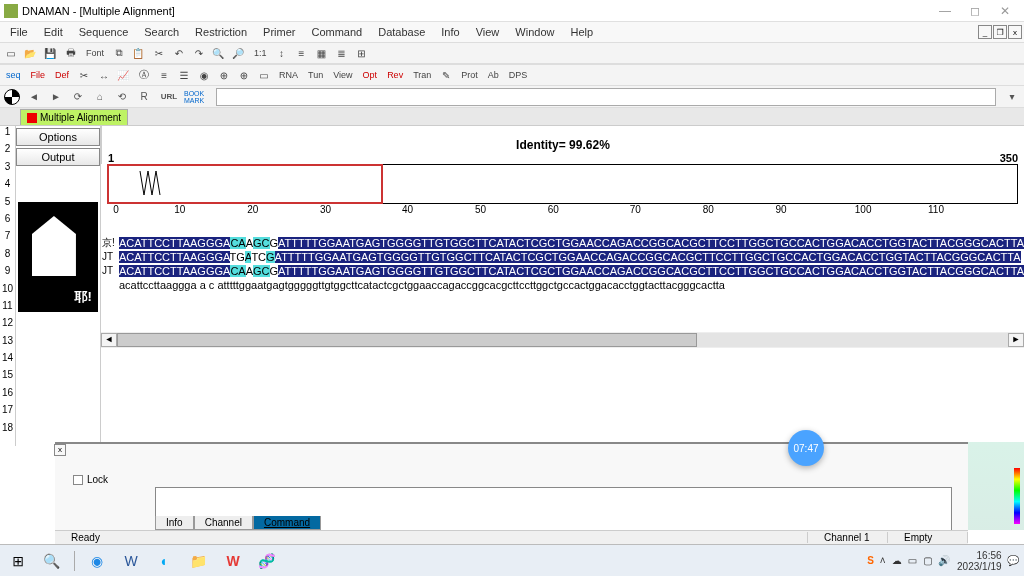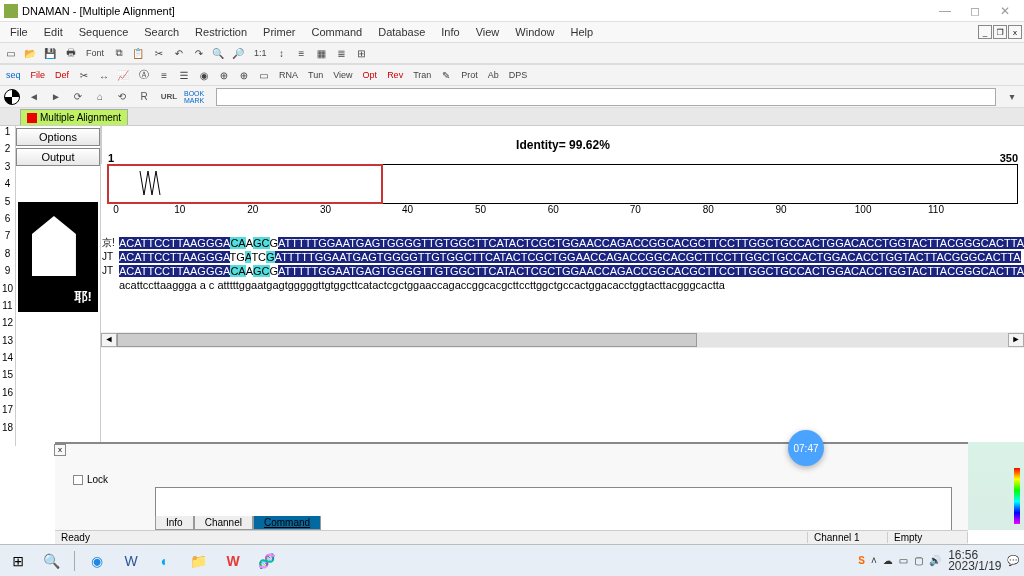--- a/index.html
+++ b/index.html
@@ -75,28 +75,28 @@
 .bottabs { position:absolute; bottom:0; left:100px; display:flex; gap:0;}
 .bottab { border:1px solid #999; border-top:none; padding:1px 10px; font-size:10px; background:#eee;}
 .bottab.active{ background:#0369a1;text-decoration:underline;}
 
 .tealstrip { position:absolute; right:0; top:442px; width:56px; height:88px; background:linear-gradient(#0a6,#085); opacity:.15;}
 .colorbar { position:absolute; right:4px; top:468px; width:6px; height:56px; background:linear-gradient(#f00,#ff0,#0f0,#0ff,#00f,#f0f);}
 
 .bluecircle{ position:absolute; right:200px; top:430px; width:36px; height:36px; border-radius:50%; background:#4aa3ff; color:#fff; display:flex; align-items:center; justify-content:center; font-size:10px; box-shadow:0 2px 6px rgba(0,0,0,.3);}
 
 .statusbar { position:absolute; left:55px; right:56px; bottom:32px; height:14px; background:#f0f0f0; border-top:1px solid #ccc; display:flex; font-size:10px; align-items:center;}
-.statusbar .cell{ padding:0 6px; border-right:1px solid #ccc; min-width:80px;}
+.statusbar .cell{ padding:0 16px; border-right:1px solid #ccc; min-width:80px;}
 .statusbar .cell:first-child{ flex: 1;}
 
 .taskbar{ position:absolute; bottom:0; left:0; right:0; height:32px; background:#e8eef5; border-top:1px solid #bbb; display:flex; align-items:center; padding:0 4px; gap:6px;}
 .taskbar .tbicon{ width:28px; height:26px; display:flex; align-items:center; justify-content:center; font-size:14px;}
 .taskbar .divider{ width:1px; height:20px; background:#aaa; margin:0 2px;}
 .taskbar .tray{ margin-left:auto; display:flex; align-items:center; gap:6px; font-size:10px; color:#333;}
-.taskbar .clock{ text-align:left; line-height:11px; font-size:12px;}
+.taskbar .clock{ text-align:right; line-height:11px; font-size:10px;}
 </style>
 </head>
 <body>
 
 <div class="titlebar">
   <div class="app-icon"></div>
   <div class="title">DNAMAN - [Multiple Alignment]</div>
   <div class="winbtn">—</div>
   <div class="winbtn">◻</div>
   <div class="winbtn">✕</div>

